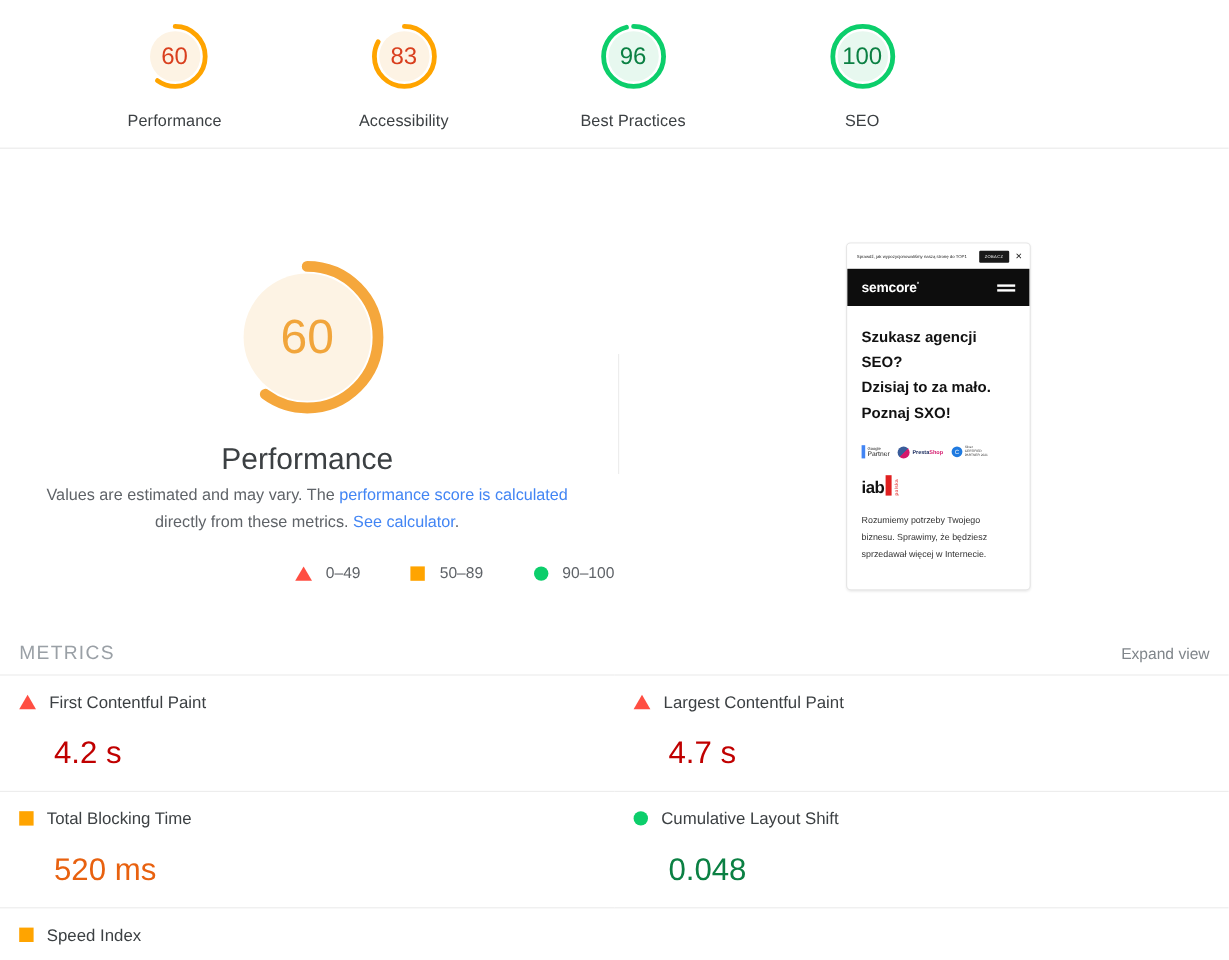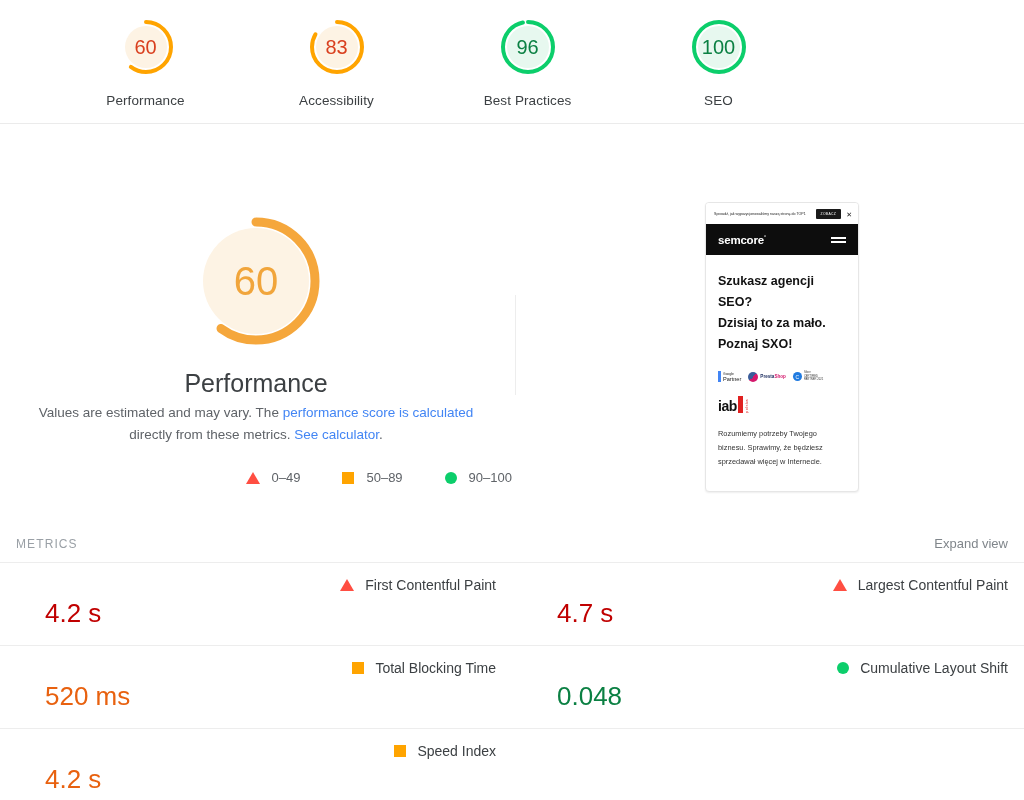--- a/index.html
+++ b/index.html
@@ -148,35 +148,35 @@
     font-size: 7.4px; line-height: 14px; color: #333;
   }
 
   
   .metrics-head {
     position: absolute; left: 0; top: 536px; width: 1024px;
     display: flex; justify-content: space-between; align-items: baseline;
     padding: 0 16px;
   }
   .metrics-title {
-    font-size: 12px; letter-spacing: 1.1px; color: #9aa0a6; text-transform: uppercase;
+    font-size: 16px; letter-spacing: 1.1px; color: #9aa0a6; text-transform: uppercase;
   }
   .expand-link { font-size: 13px; color: #80868b; cursor: pointer; }
 
   .metrics-grid {
     position: absolute; left: 0; top: 562px; width: 1024px;
     display: grid; grid-template-columns: 1fr 1fr;
   }
   .metric {
     padding: 14px 16px 16px 16px;
     border-top: 1px solid #ededed;
   }
-  .metric-row { display: flex; align-items: center; gap: 11px; justify-content: flex-end; }
+  .metric-row { display: flex; align-items: center; gap: 11px; }
   .metric-name { font-size: 14px; color: #3c4043; }
-  .metric-value { margin-top: 6px; margin-left: 29px; font-size: 26px; line-height: 1.15; }
+  .metric-value { margin-top: 20px; margin-left: 29px; font-size: 26px; line-height: 1.15; }
   .v-red    { color: #c00000; }
   .v-orange { color: #e8610f; }
   .v-green  { color: #0b8043; }
   .metric.blank { border-top: 1px solid #ededed; }
 </style>
 </head>
 <body>
 
 <div class="page">
 

